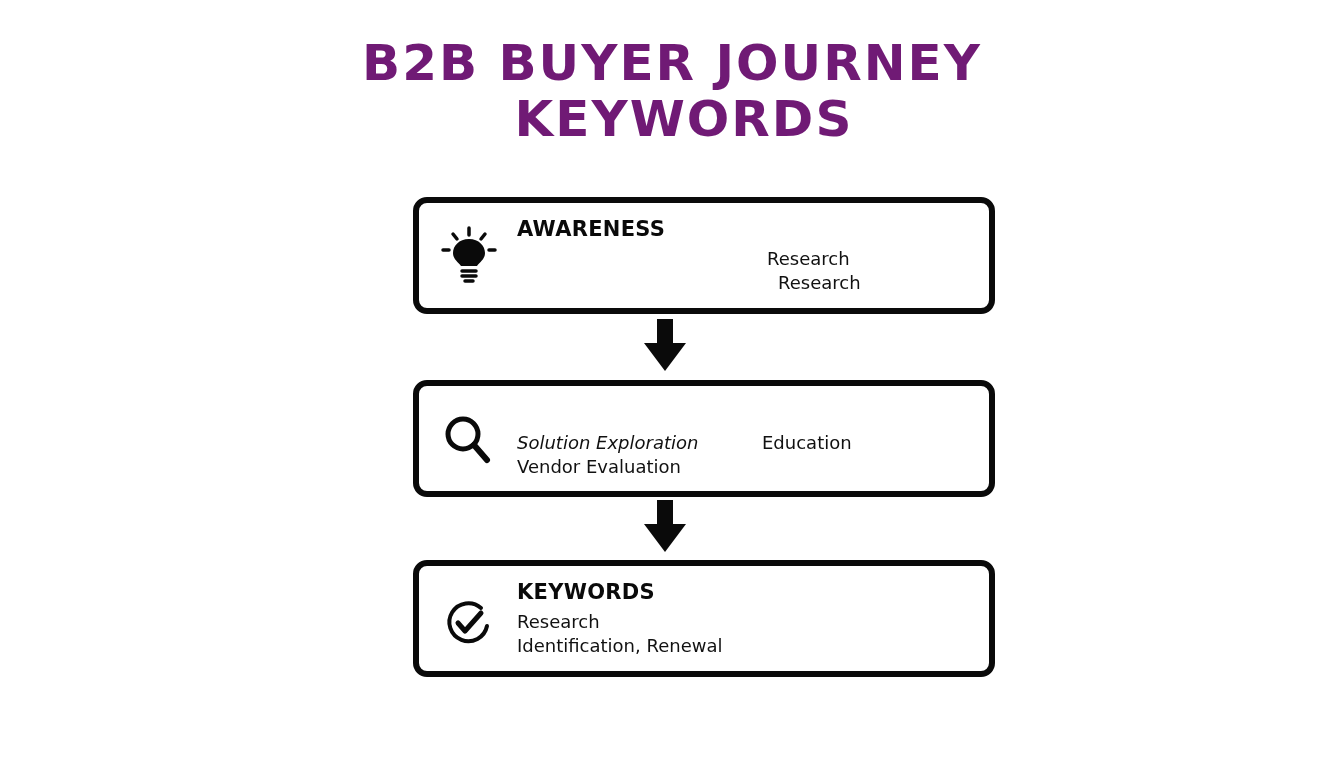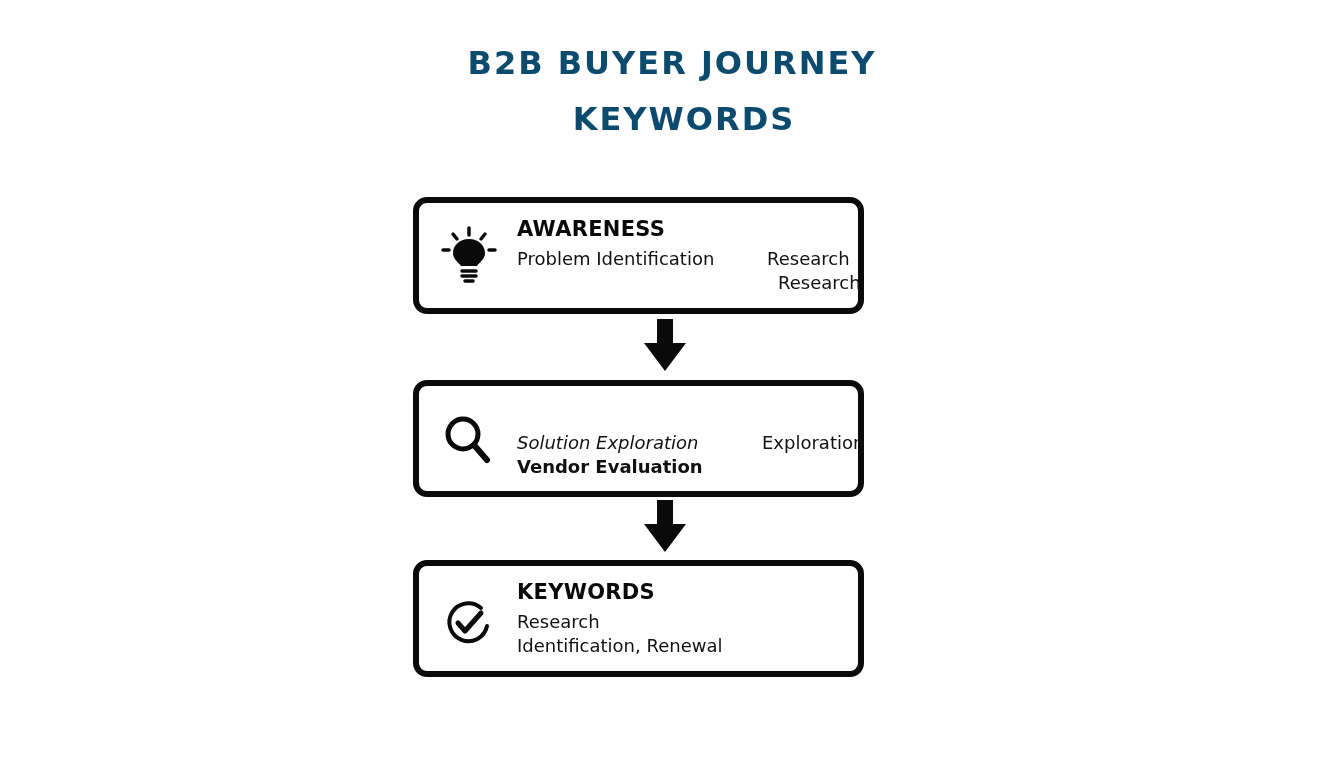--- a/index.html
+++ b/index.html
@@ -3,26 +3,26 @@
 <meta charset="utf-8">
 <style>
   html, body { margin: 0; padding: 0; }
   body {
     width: 1344px; height: 768px; background: #ffffff; position: relative;
     overflow: hidden; font-family: "DejaVu Sans", sans-serif; color: #111;
   }
   .title {
     position: absolute; left: 0; width: 1344px; text-align: center;
     font-family: "DejaVu Sans", sans-serif; font-weight: 700;
-    font-size: 32px; letter-spacing: 2px; line-height: 54px; color: #0c4a6e;
+    font-size: 50px; letter-spacing: 2px; line-height: 54px; color: #701a75;
   }
   .title.l1 { top: 36px; }
   .title.l2 { top: 92px; margin-left: 12px; }
   .stage {
-    position: absolute; left: 413px; width: 451px; height: 117px;
+    position: absolute; left: 413px; width: 582px; height: 117px;
     box-sizing: border-box; border: 6px solid #0a0a0a; border-radius: 14px;
     background: #fff;
     padding-left: 20px;
   }
   .stage .icon { position: absolute; left: 22px; width: 56px; height: 60px; }
   .stage .name {
     position: absolute; left: 98px; top: 14px; font-weight: 700; font-size: 21px;
     letter-spacing: 0.3px; color: #0a0a0a;
   }
   .kw { position: absolute; font-size: 18px; color: #111; white-space: nowrap; }
@@ -42,37 +42,36 @@
       <line x1="44" y1="9" x2="40" y2="14"></line>
       <line x1="2" y1="25" x2="8" y2="25"></line>
       <line x1="48" y1="25" x2="54" y2="25"></line>
       <line x1="21" y1="46" x2="35" y2="46"></line>
       <line x1="21" y1="51" x2="35" y2="51"></line>
       <line x1="24" y1="56" x2="32" y2="56"></line>
     </g>
     <path d="M28 14 C18 14 12 21 12 28 C12 34 17 37 20 41 L36 41 C39 37 44 34 44 28 C44 21 38 14 28 14 Z" fill="#0a0a0a"></path>
   </svg>
   <div class="name">AWARENESS</div>
-  <div class="kw" style="left:98px; top:45px;">Problem Identification</div>
   <div class="kw" style="left:348px; top:45px;">Research</div>
   <div class="kw" style="left:359px; top:69px;">Research</div>
 </div>
 
 <svg class="arrow" style="top:319px;" viewBox="0 0 44 52">
   <polygon points="14,0 30,0 30,24 43,24 22,52 1,24 14,24" fill="#0a0a0a"></polygon>
 </svg>
 
 <div class="stage" style="top:380px;">
   <svg class="icon" style="top:26px;" viewBox="0 0 56 60">
     <circle cx="22" cy="22" r="15" fill="none" stroke="#0a0a0a" stroke-width="5"></circle>
     <line x1="33" y1="33" x2="46" y2="48" stroke="#0a0a0a" stroke-width="6" stroke-linecap="round"></line>
   </svg>
   <div class="kw" style="left:98px; top:46px;font-style:italic;">Solution Exploration</div>
-  <div class="kw" style="left:98px; top:70px;font-weight:bold;">Vendor Evaluation</div>
-  <div class="kw" style="left:343px; top:46px;">Exploration</div>
+  <div class="kw" style="left:98px; top:70px;">Vendor Evaluation</div>
+  <div class="kw" style="left:343px; top:46px;">Education</div>
 </div>
 
 <svg class="arrow" style="top:500px;" viewBox="0 0 44 52">
   <polygon points="14,0 30,0 30,24 43,24 22,52 1,24 14,24" fill="#0a0a0a"></polygon>
 </svg>
 
 <div class="stage" style="top:560px;">
   <svg class="icon" style="top:30px;" viewBox="0 0 56 60">
     <path d="M40 12 A19 19 0 1 0 46 30" fill="none" stroke="#0a0a0a" stroke-width="4" stroke-linecap="round"></path>
     <polyline points="17,27 24,35 40,17" fill="none" stroke="#0a0a0a" stroke-width="5" stroke-linecap="round" stroke-linejoin="round"></polyline>

